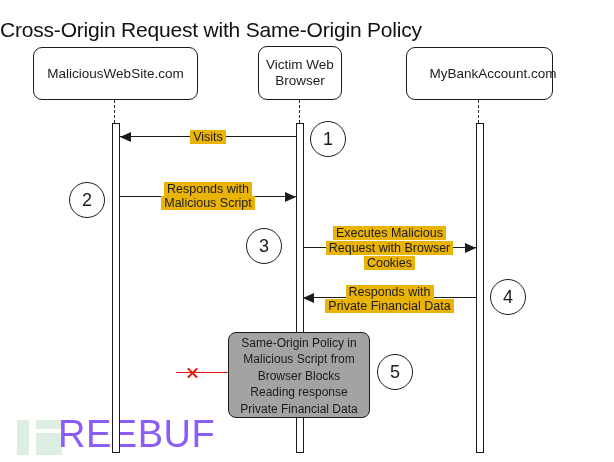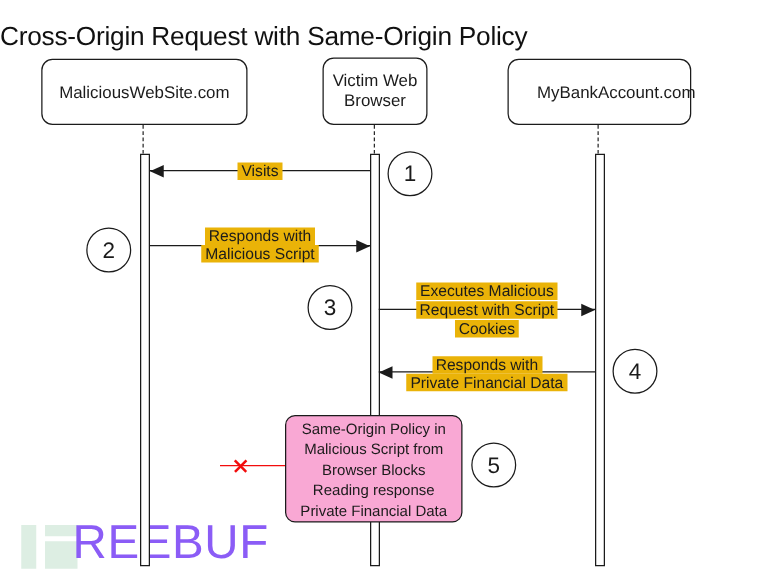--- a/index.html
+++ b/index.html
@@ -40,21 +40,21 @@
   .head.left{border:5px solid transparent;border-left:0;border-right:11px solid #1b1b1b;}
   .head.right{border:5px solid transparent;border-right:0;border-left:11px solid #1b1b1b;}
   
   .mlabel{position:absolute;text-align:center;font-size:12.5px;z-index:3;}
   .mlabel .ln{line-height:14px;}
   .mlabel.three .ln{line-height:15px;}
   .mlabel .ln span{background:#eab308;padding:0 3px;}
   
   .note{
     position:absolute;left:228px;top:332px;width:142px;height:86px;box-sizing:border-box;
-    border:1.5px solid #1b1b1b;border-radius:8px;background:#f9a8d4;z-index:4;
+    border:1.5px solid #1b1b1b;border-radius:8px;background:#a3a3a3;z-index:4;
     text-align:center;font-size:12px;padding-top:2px;
   }
   .note .ln{line-height:16.4px;}
   
   .blocked-line{position:absolute;left:176px;top:372px;width:52px;height:0;border-top:1.6px solid #f20d0d;z-index:2;}
   .xmark{position:absolute;left:186px;top:366px;width:13px;height:13px;z-index:3;}
   .xmark::before,.xmark::after{content:"";position:absolute;left:0;top:5.7px;width:13px;height:1.8px;background:#f20d0d;}
   .xmark::before{transform:rotate(45deg);}
   .xmark::after{transform:rotate(-45deg);}
   
@@ -119,21 +119,21 @@
   <div class="head right" style="left:285px;top:192px;"></div>
   <div class="mlabel" style="left:120px;top:182px;width:176px;">
     <div class="ln"><span>Responds with</span></div>
     <div class="ln"><span>Malicious Script</span></div>
   </div>
 
   <div class="mline" style="left:303px;top:247px;width:173px;"></div>
   <div class="head right" style="left:465px;top:243px;"></div>
   <div class="mlabel three" style="left:303px;top:226px;width:173px;">
     <div class="ln"><span>Executes Malicious</span></div>
-    <div class="ln"><span>Request with Script</span></div>
+    <div class="ln"><span>Request with Browser</span></div>
     <div class="ln"><span>Cookies</span></div>
   </div>
 
   <div class="mline" style="left:303px;top:297px;width:173px;"></div>
   <div class="head left" style="left:303px;top:293px;"></div>
   <div class="mlabel" style="left:303px;top:285px;width:173px;">
     <div class="ln"><span>Responds with</span></div>
     <div class="ln"><span>Private Financial Data</span></div>
   </div>
 

